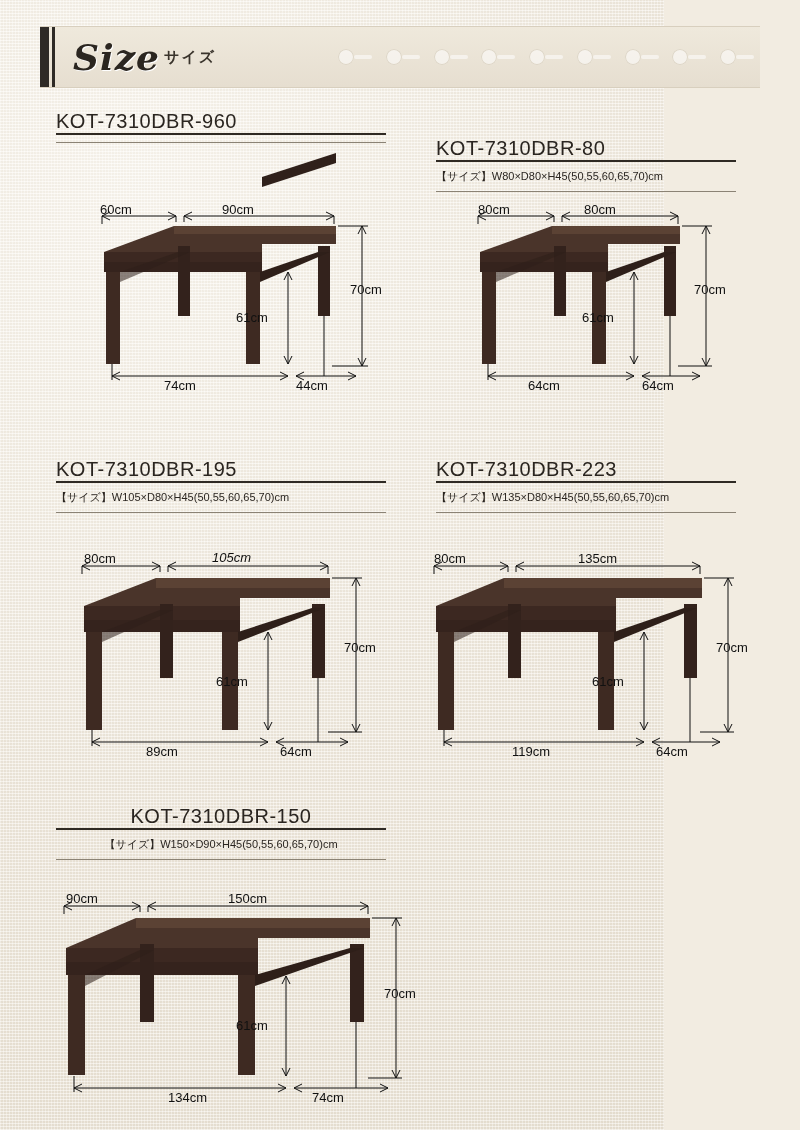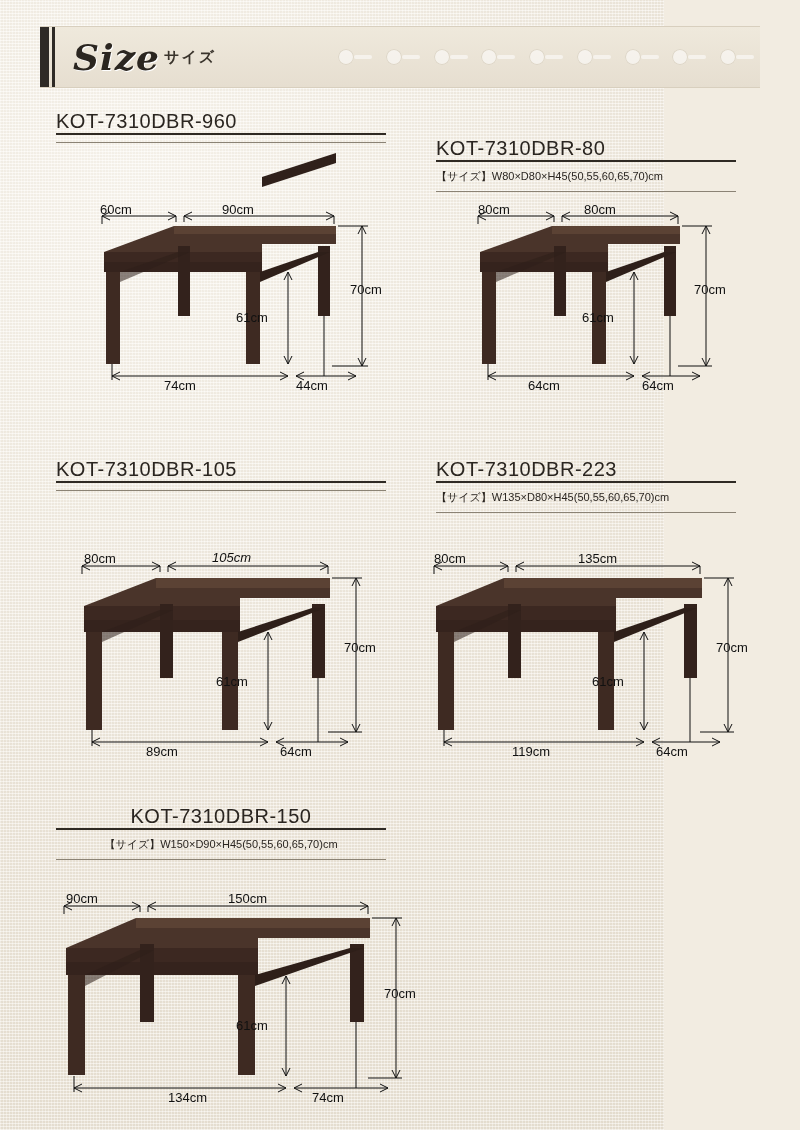--- a/index.html
+++ b/index.html
@@ -197,22 +197,25 @@
     </svg>
     <div class="dim" style="left:42px;top:2px;">80cm</div>
     <div class="dim" style="left:148px;top:2px;">80cm</div>
     <div class="dim" style="left:258px;top:82px;width:30px;line-height:15px;white-space:normal;text-align:center;">70cm</div>
     <div class="dim" style="left:146px;top:110px;">61cm</div>
     <div class="dim" style="left:92px;top:178px;">64cm</div>
     <div class="dim" style="left:206px;top:178px;">64cm</div>
   </div>
 
   <div class="item" style="left:56px;top:458px;width:330px;">
-    <div class="item-title">KOT-7310DBR-105</div>
-    <div class="rule"></div>
+    <div class="item-title">KOT-7310DBR-195</div>
+    <div class="rule"></div>
+    <div class="spec">
+      <span>【サイズ】</span><span>W105×D80×H45(50,55,60,65,70)cm</span>
+    </div>
     <div class="rule thin" style="margin-top:7px;"></div>
   </div>
 
   <div class="fig" style="position:absolute;left:40px;top:548px;width:350px;height:210px;">
     <svg width="350" height="210">
       <polygon points="44,58 116,30 290,30 290,50 200,50 200,72 44,72" fill="#4a342a"></polygon>
       <polygon points="116,30 290,30 290,40 116,40" fill="#5b4234"></polygon>
       <polygon points="44,58 200,58 200,72 44,72" fill="#3c2821"></polygon>
       <rect x="44" y="72" width="156" height="12" fill="#35231d"></rect>
       <rect x="46" y="84" width="16" height="98" fill="#3e2a22"></rect>

